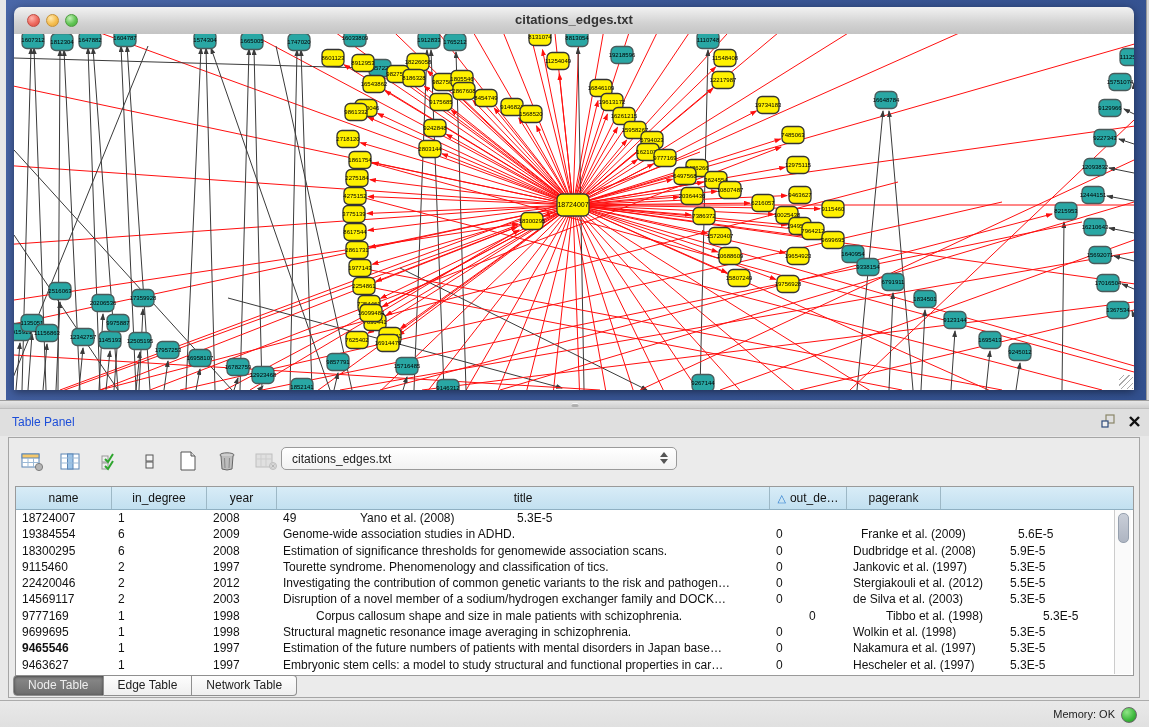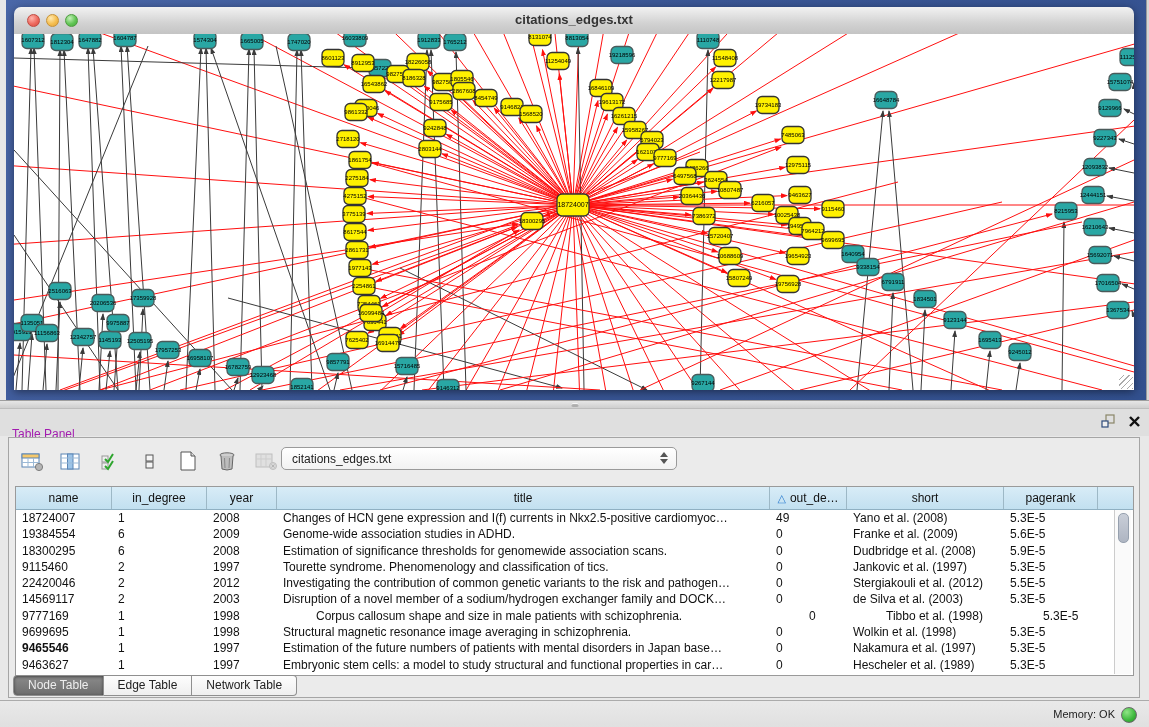--- a/index.html
+++ b/index.html
@@ -23,21 +23,21 @@
   .grip{position:absolute;right:1px;bottom:1px;width:14px;height:14px;
     background:repeating-linear-gradient(135deg,transparent 0 3px,#aaa 3px 4px);}
 
   
   .splitter{position:absolute;left:0;top:400px;width:1149px;height:9px;background:linear-gradient(#E6E6E6,#CFCFCF);
     border-top:1px solid #9e9e9e;border-bottom:1px solid #bdbdbd;box-sizing:border-box;}
   .knob{position:absolute;left:571px;top:2px;width:8px;height:4px;border-radius:2px;background:#aeaeae;box-shadow:inset 0 1px 1px #fff;}
 
   
   .panel-header{position:absolute;left:0;top:409px;width:1149px;height:27px;background:#DFDFDF;}
-  .panel-title{position:absolute;left:12px;top:6px;font-size:12px;color:#a21caf;margin-top:12px;}
+  .panel-title{position:absolute;left:12px;top:6px;font-size:12px;color:#1d4ed8;}
   .ph-icons{position:absolute;right:8px;top:5px;display:flex;gap:12px;align-items:center;}
   .panel-inner{position:absolute;left:8px;top:437px;width:1132px;height:261px;background:#EBEBEB;
     border:1px solid #A5A5A5;box-sizing:border-box;}
   .toolbar{position:absolute;left:10px;top:6px;height:34px;display:flex;align-items:center;gap:13px;}
   .tbtn{width:26px;height:26px;display:flex;align-items:center;justify-content:center;}
   .fx{font-family:"Liberation Serif",serif;font-style:italic;font-weight:bold;font-size:14px;color:#222;}
   .combo{position:absolute;left:272px;top:9px;width:396px;height:23px;background:linear-gradient(#FFFFFF,#F2F2F2);
     border:1px solid #9a9a9a;border-radius:5px;box-sizing:border-box;}
   .combo-label{position:absolute;left:10px;top:4px;font-size:12px;color:#222;}
   .combo-arrows{position:absolute;right:8px;top:4px;display:flex;flex-direction:column;gap:2px;}
@@ -861,44 +861,40 @@
           <div class="th" style="width: 70px;">
             <span>year</span>
           </div>
           <div class="th" style="width: 493px;">
             <span>title</span>
           </div>
           <div class="th" style="width: 77px;">
             <span class="sortmark">△</span>
             <span>out_de…</span>
           </div>
-          <div class="th" style="width: 157px;">
-            <span>short</span>
-          </div>
           <div class="th" style="width: 94px;">
             <span>pagerank</span>
           </div>
         </div>
       <div id="tbody">
           <div class="tr">
             <div class="td" style="width: 96px;">18724007</div>
             <div class="td" style="width: 95px;">1</div>
             <div class="td" style="width: 70px;">2008</div>
-            <div class="td" style="width: 493px;">Changes of HCN gene expression and I(f) currents in Nkx2.5-positive cardiomyoc…</div>
             <div class="td" style="width: 77px;">49</div>
             <div class="td" style="width: 157px;">Yano et al. (2008)</div>
             <div class="td" style="width: 94px;">5.3E-5</div>
           </div>
           <div class="tr">
             <div class="td" style="width: 96px;">19384554</div>
             <div class="td" style="width: 95px;">6</div>
             <div class="td" style="width: 70px;">2009</div>
             <div class="td" style="width: 493px;">Genome-wide association studies in ADHD.</div>
             <div class="td" style="width: 77px;">0</div>
-            <div class="td" style="width: 157px;">Franke et al. (2009)</div>
+            <div class="td" style="width: 157px; margin-left: 8px;">Franke et al. (2009)</div>
             <div class="td" style="width: 94px;">5.6E-5</div>
           </div>
           <div class="tr">
             <div class="td" style="width: 96px;">18300295</div>
             <div class="td" style="width: 95px;">6</div>
             <div class="td" style="width: 70px;">2008</div>
             <div class="td" style="width: 493px;">Estimation of significance thresholds for genomewide association scans.</div>
             <div class="td" style="width: 77px;">0</div>
             <div class="td" style="width: 157px;">Dudbridge et al. (2008)</div>
             <div class="td" style="width: 94px;">5.9E-5</div>
@@ -956,21 +952,21 @@
             <div class="td" style="width: 77px;">0</div>
             <div class="td" style="width: 157px;">Nakamura et al. (1997)</div>
             <div class="td" style="width: 94px;">5.3E-5</div>
           </div>
           <div class="tr">
             <div class="td" style="width: 96px;">9463627</div>
             <div class="td" style="width: 95px;">1</div>
             <div class="td" style="width: 70px;">1997</div>
             <div class="td" style="width: 493px;">Embryonic stem cells: a model to study structural and functional properties in car…</div>
             <div class="td" style="width: 77px;">0</div>
-            <div class="td" style="width: 157px;">Hescheler et al. (1989)</div>
+            <div class="td" style="width: 157px;">Hescheler et al. (1997)</div>
             <div class="td" style="width: 94px;">5.3E-5</div>
           </div>
         </div>
       <div class="vscroll">
           <div class="vthumb"></div>
         </div>
     </div>
     <div class="tabsrow" id="tabsrow">
         <div class="tab active">Node Table</div>
         <div class="tab">Edge Table</div>

